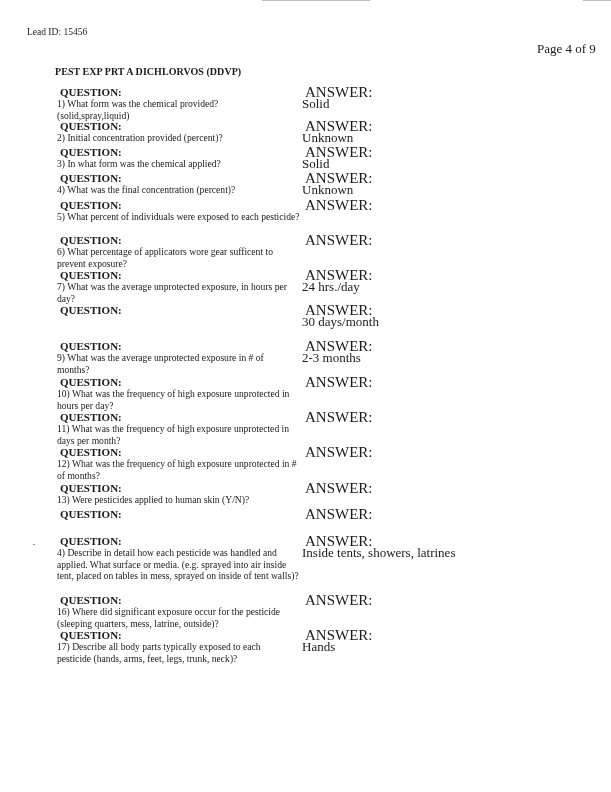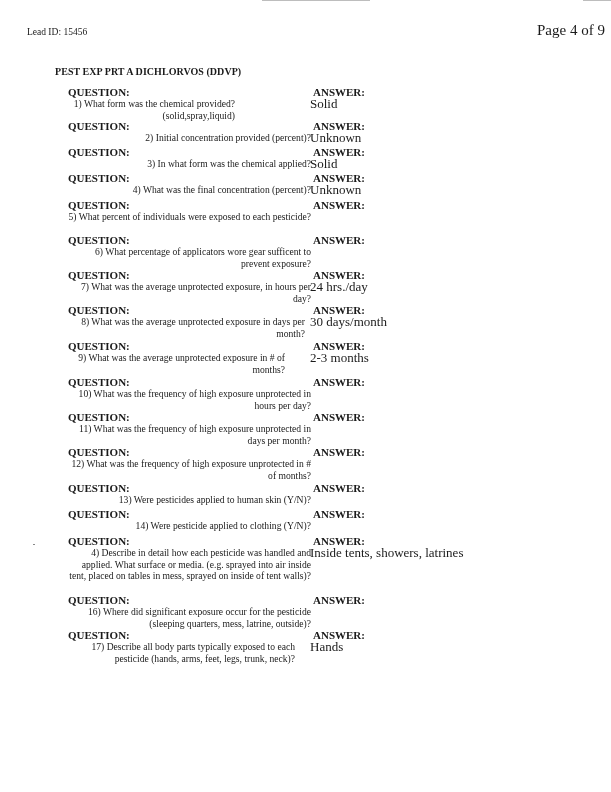--- a/index.html
+++ b/index.html
@@ -3,26 +3,26 @@
 <meta charset="utf-8">
 <style>
   html, body { margin: 0; padding: 0; background: #ffffff; }
   body {
     width: 611px; height: 792px; position: relative; overflow: hidden;
     font-family: "Liberation Serif", "DejaVu Serif", serif;
     color: #1a1a1a;
   }
   .scan-line { position: absolute; top: 0; height: 1px; background: #bdbdbd; }
   .header-left { position: absolute; left: 27px; top: 27px; font-size: 9.5px; }
-  .header-right { position: absolute; left: 537px; top: 22px; font-size: 15px; }
+  .header-right { position: absolute; left: 537px; top: 41px; font-size: 13px; }
   .doc-title { position: absolute; left: 55px; top: 66px; font-size: 10px; font-weight: bold; letter-spacing: 0.05px; }
-  .qa { position: absolute; left: 65px; width: 380px; text-align: right; }
+  .qa { position: absolute; left: 57px; width: 380px; }
   .qa .lbl-row { position: relative; height: 12px; }
   .qa .q-label { position: absolute; left: 3px; top: 0; font-weight: bold; font-size: 11px; line-height: 12px; }
-  .qa .a-label { position: absolute; left: 248px; top: 0; font-weight: bold; font-size: 11px; line-height: 12px; }
+  .qa .a-label { position: absolute; left: 248px; top: 0; font-weight: normal; font-size: 15px; line-height: 12px; }
   .qa .body-row { position: relative; }
   .qa .q-text { width: 246px; font-size: 9.6px; line-height: 11.5px; }
   .qa .a-text { position: absolute; left: 245px; top: 0; font-size: 13px; line-height: 11.5px; white-space: nowrap; }
   .stray-dot { position: absolute; left: 33px; top: 544px; width: 2px; height: 1px; background: #888; }
 </style>
 </head>
 <body>
 
 <div class="scan-line" style="left:262px; width:108px;"></div>
 <div class="scan-line" style="left:583px; width:28px;"></div>
@@ -110,21 +110,20 @@
       <div class="a-text">24 hrs./day</div>
     </div>
 </div>
 
 <div class="qa" style="top:304px;">
   <div class="lbl-row">
       <span class="q-label">QUESTION:</span>
       <span class="a-label">ANSWER:</span>
     </div>
   <div class="body-row">
-      <div class="q-text" style="width:240px;">8) What was the average unprotected exposure in days per month?</div>
       <div class="a-text">30 days/month</div>
     </div>
 </div>
 
 <div class="qa" style="top:340px;">
   <div class="lbl-row">
       <span class="q-label">QUESTION:</span>
       <span class="a-label">ANSWER:</span>
     </div>
   <div class="body-row">
@@ -175,24 +174,20 @@
       <div class="q-text">13) Were pesticides applied to human skin (Y/N)?</div>
       <div class="a-text"></div>
     </div>
 </div>
 
 <div class="qa" style="top:508px;">
   <div class="lbl-row">
       <span class="q-label">QUESTION:</span>
       <span class="a-label">ANSWER:</span>
     </div>
-  <div class="body-row">
-      <div class="q-text">14) Were pesticide applied to clothing (Y/N)?</div>
-      <div class="a-text"></div>
-    </div>
 </div>
 
 <div class="qa" style="top:535px;">
   <div class="lbl-row">
       <span class="q-label">QUESTION:</span>
       <span class="a-label">ANSWER:</span>
     </div>
   <div class="body-row">
       <div class="q-text">4) Describe in detail how each pesticide was handled and applied.  What surface or media. (e.g. sprayed into air inside tent, placed on tables in mess, sprayed on inside of tent walls)?</div>
       <div class="a-text">Inside tents, showers, latrines</div>

